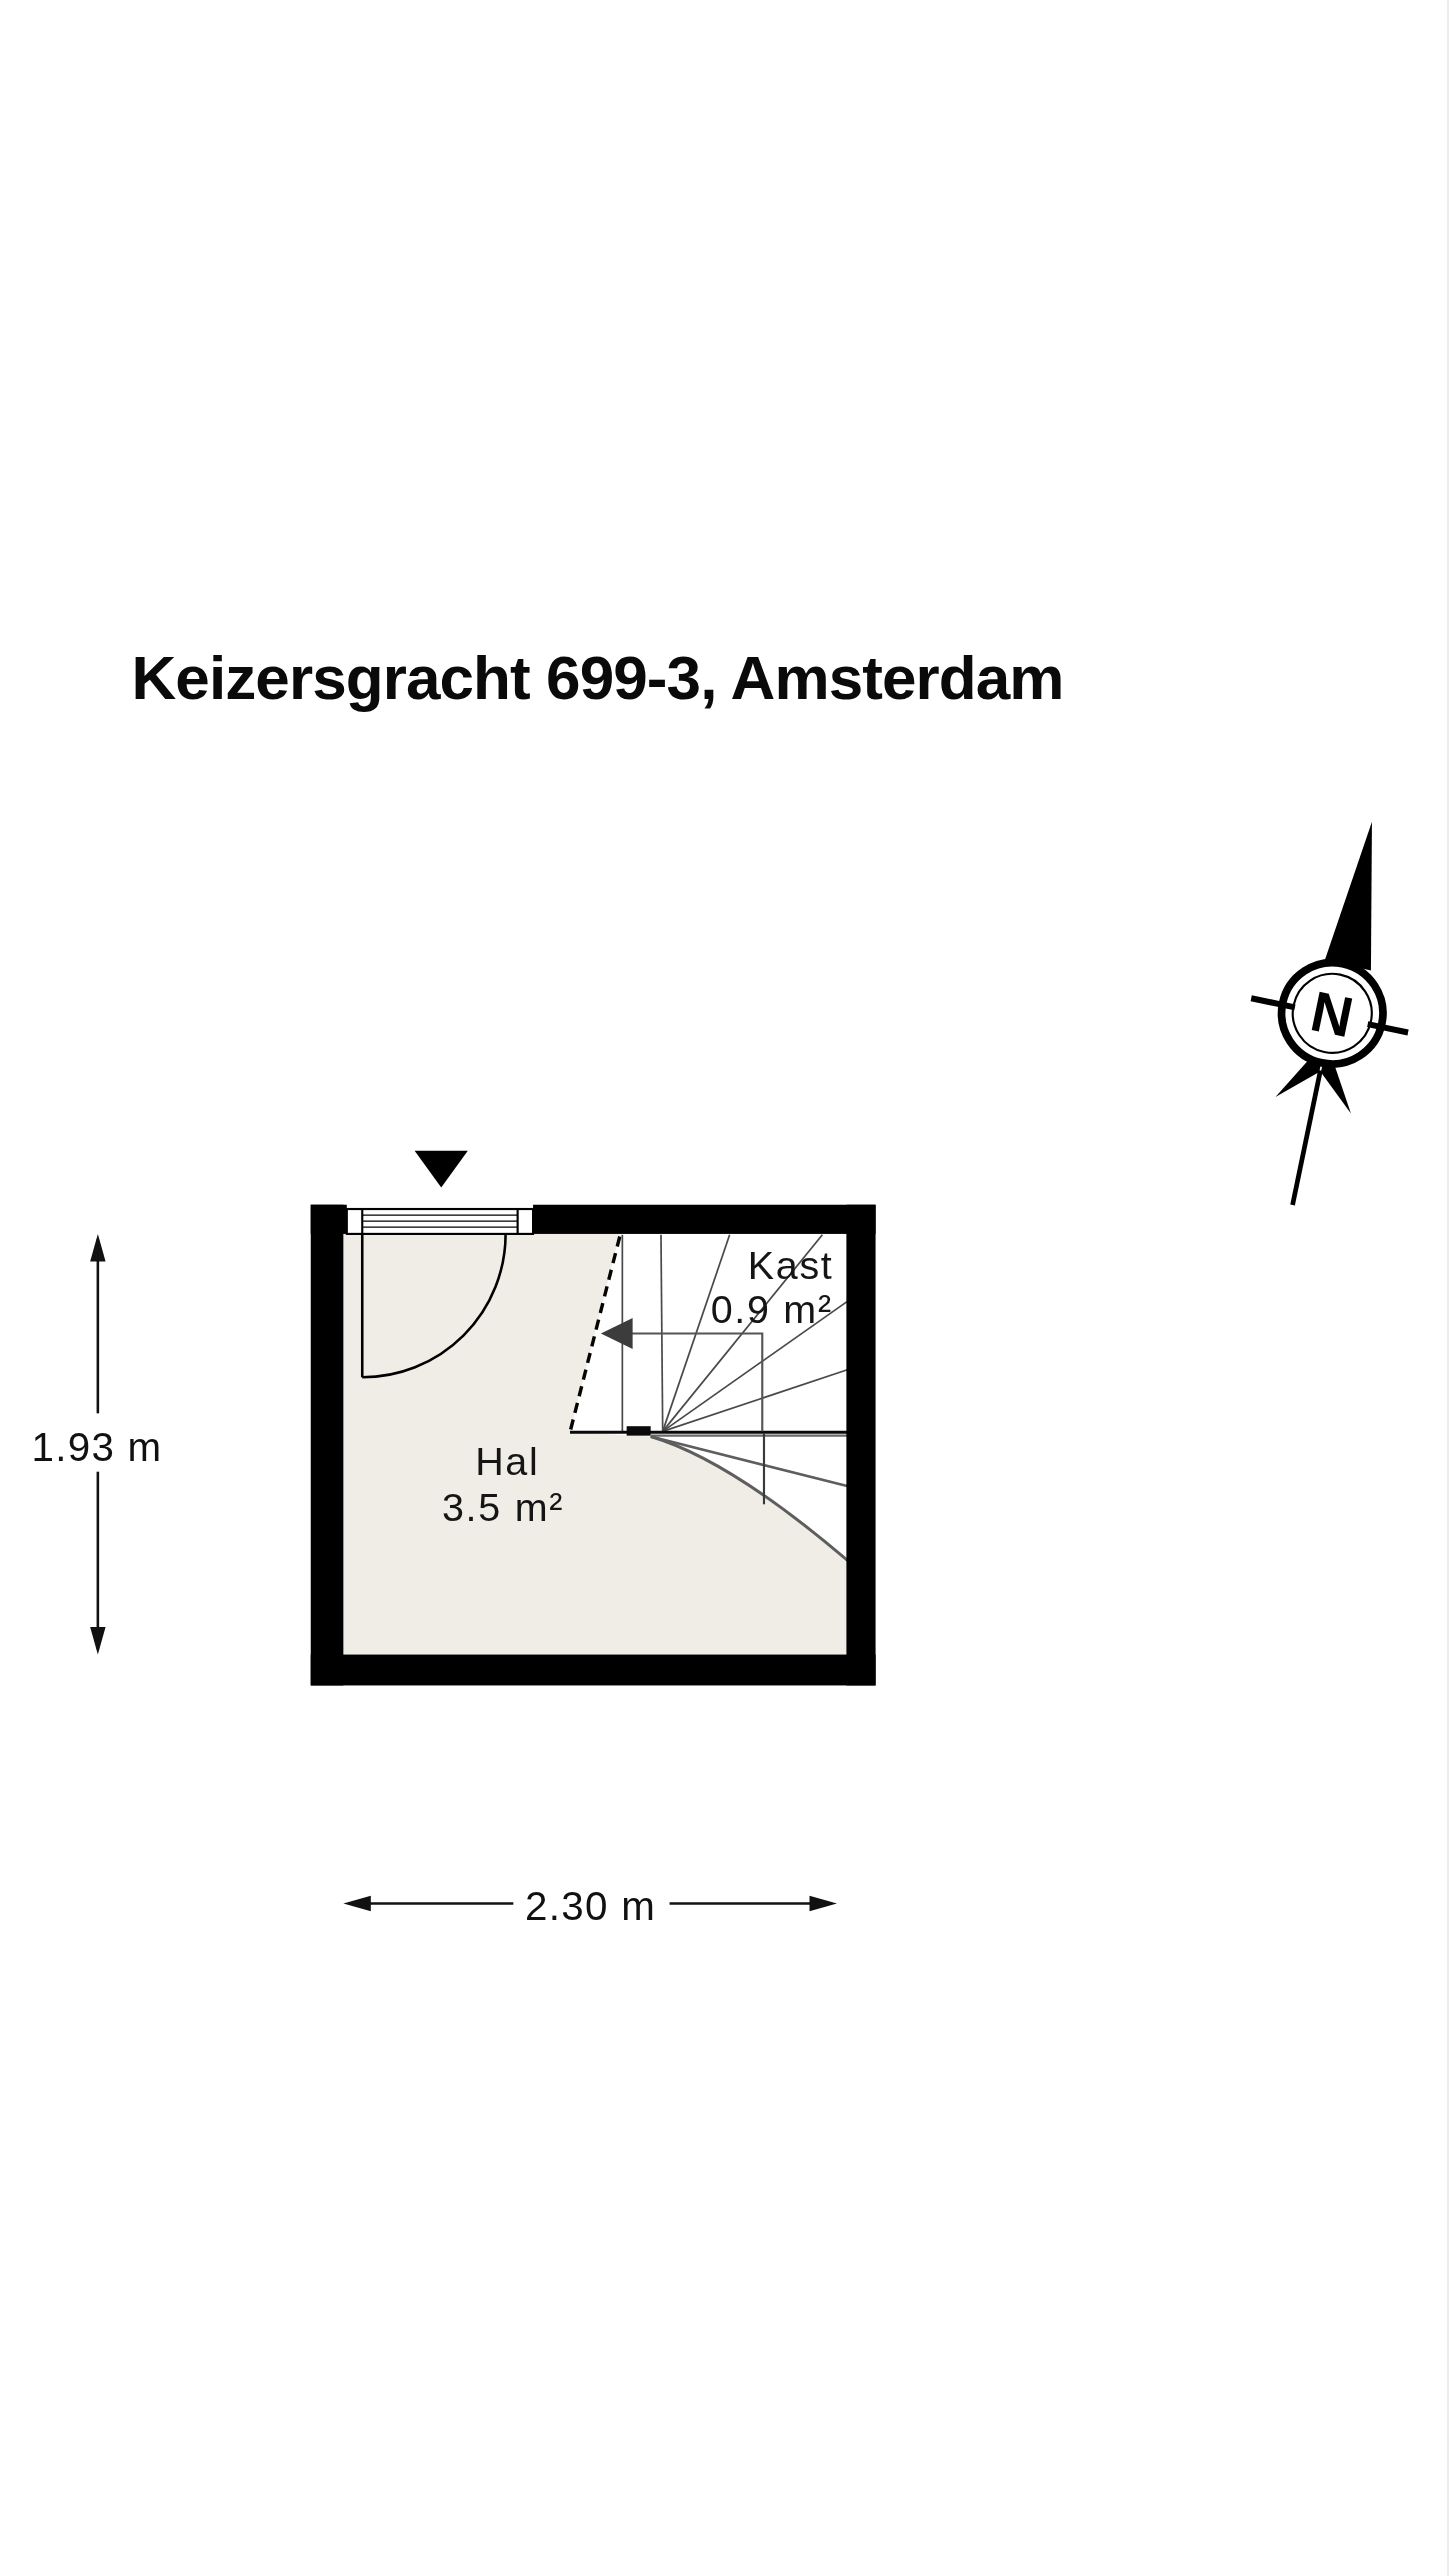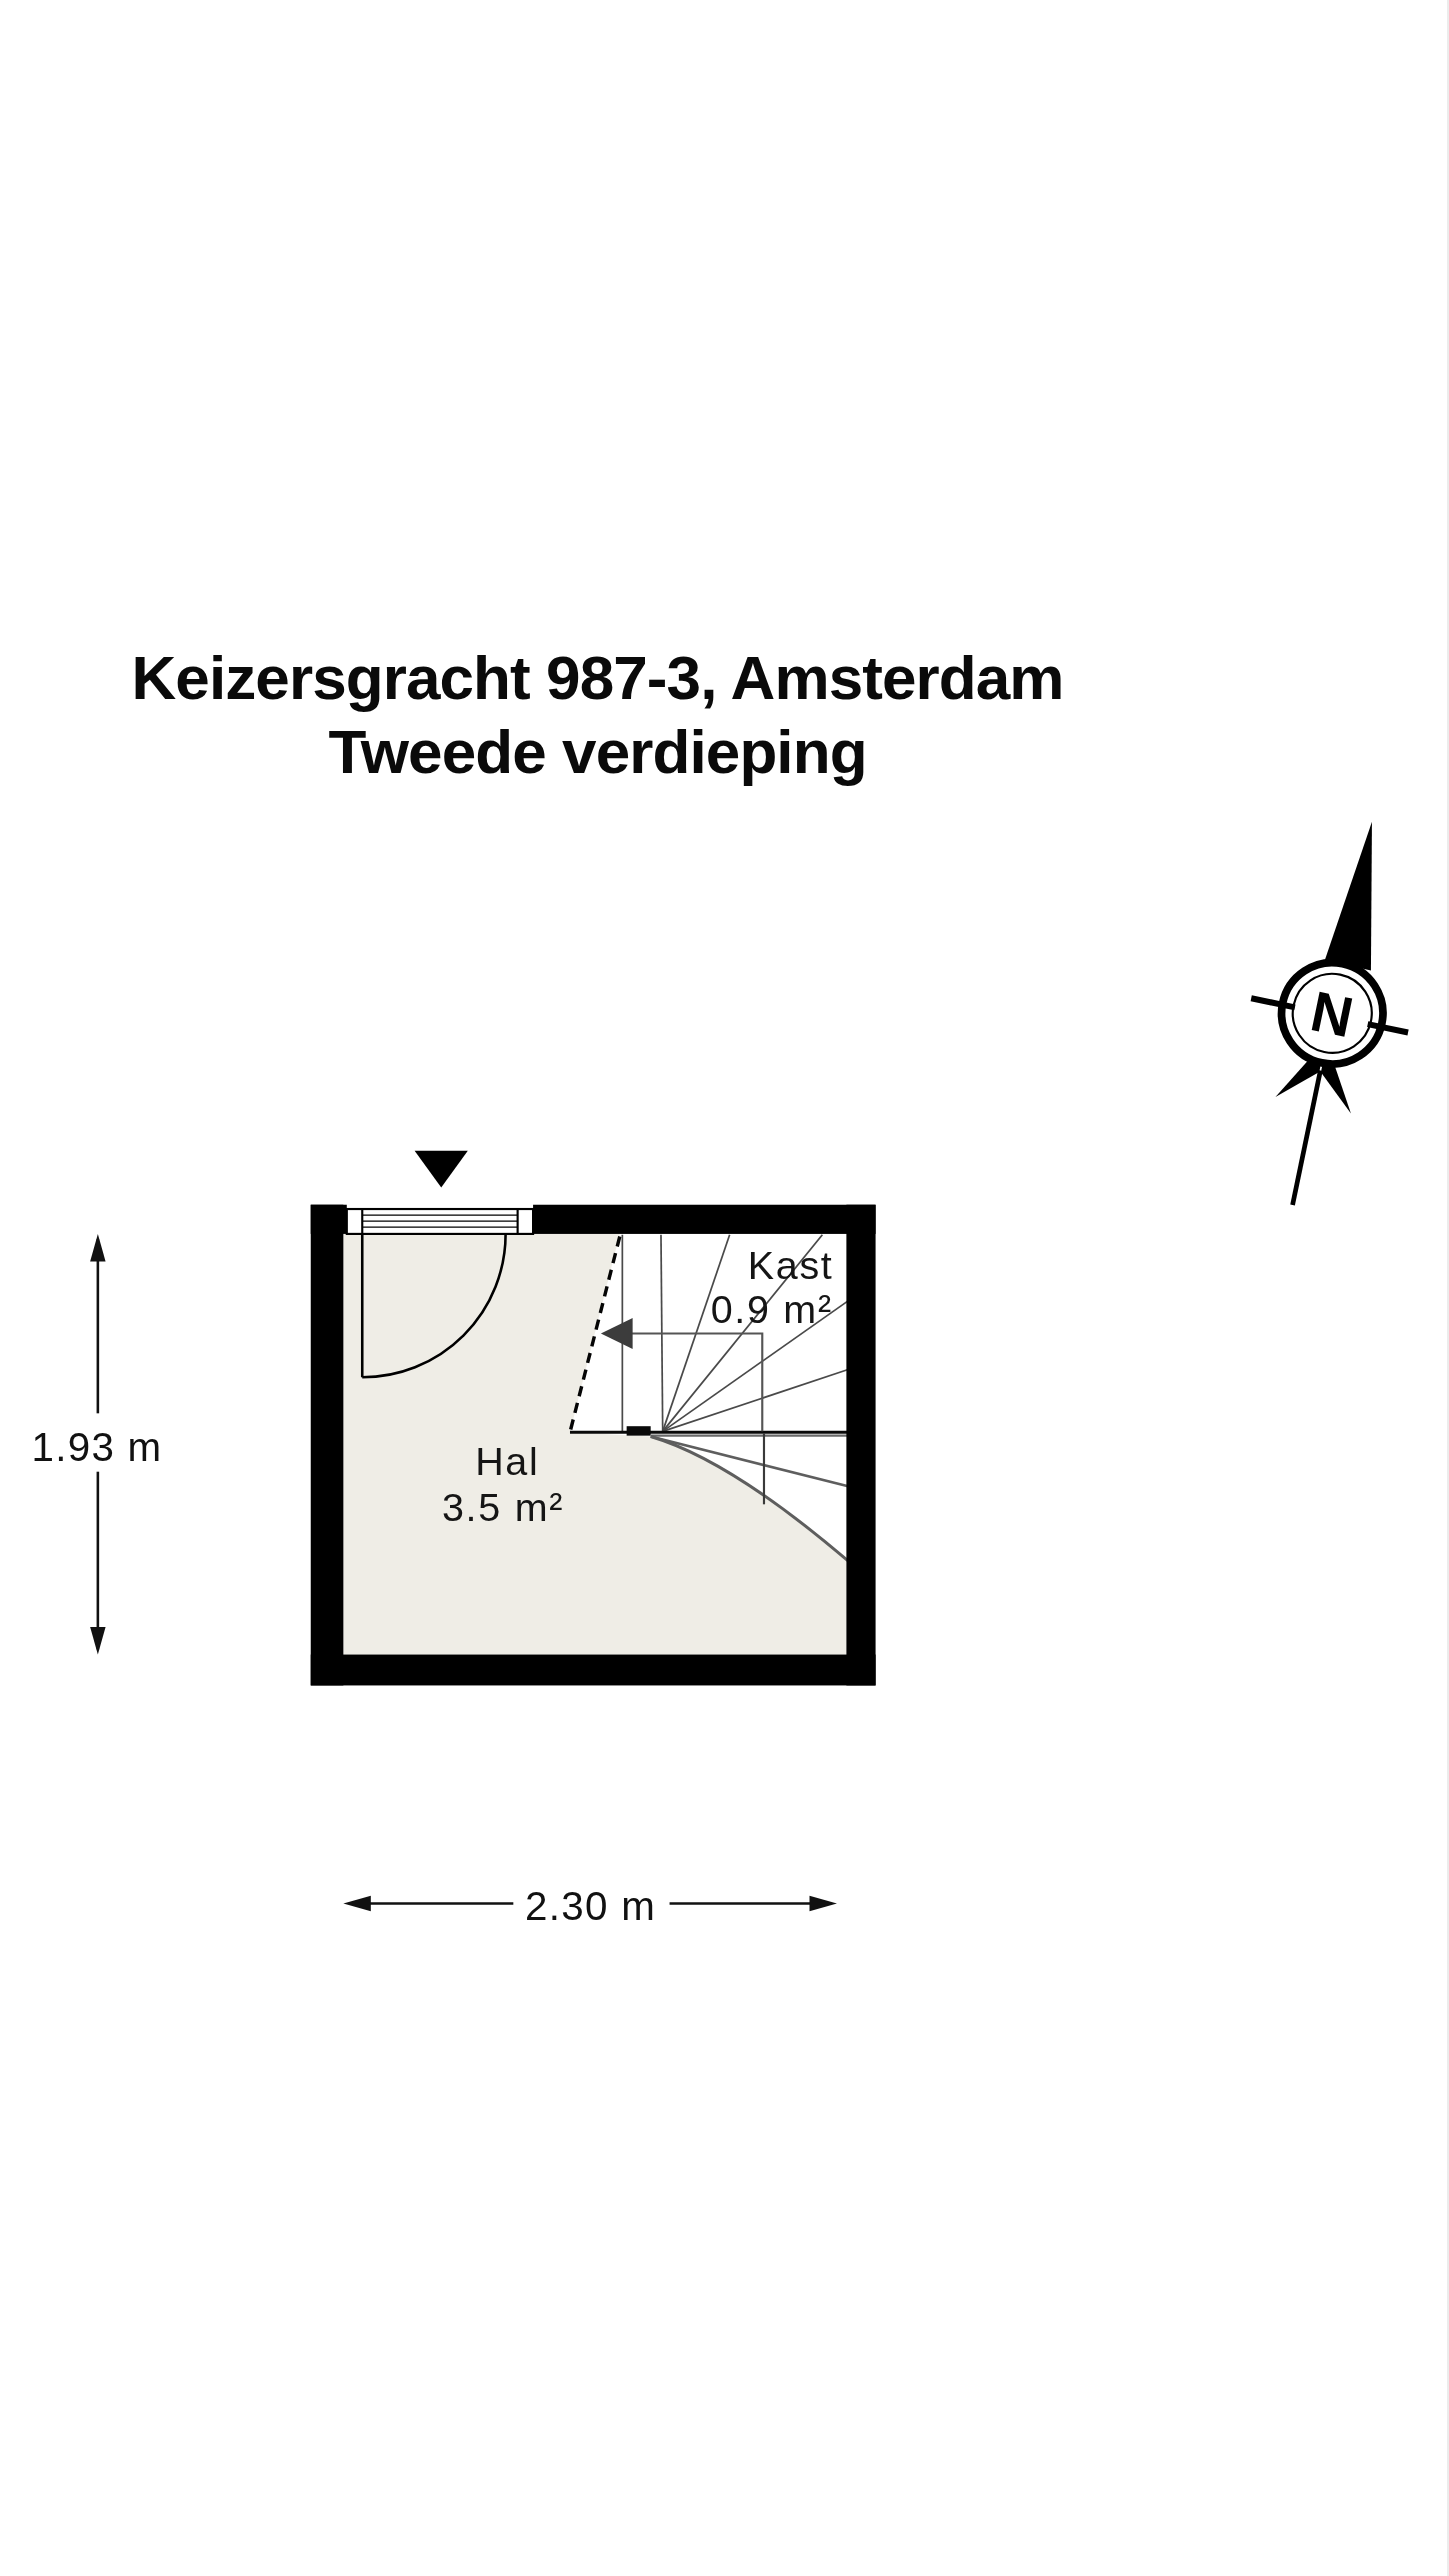--- a/index.html
+++ b/index.html
@@ -51,22 +51,21 @@
     fill: #000000;
     text-anchor: middle;
   }
 </style>
 </head>
 <body>
 
 <div class="page">
 
   <div class="plan-title">
-    <div>Keizersgracht 987-3, Amsterdam</div>
-    <div>Tweede verdieping</div>
+    <div>Keizersgracht 699-3, Amsterdam</div>
   </div>
 
   <svg width="1449" height="2576" viewBox="0 0 1688 3000">
 
     <rect x="400" y="1437" width="586" height="490" fill="#efede6"></rect>
 
     <path d="M722,1437 L986,1437 L986,1818 Q850,1700 758,1673 L664,1668 Z" fill="#ffffff"></path>
 
     <g stroke="#4a4a4a" stroke-width="2">
       <line x1="725" y1="1438" x2="725" y2="1667"></line>

